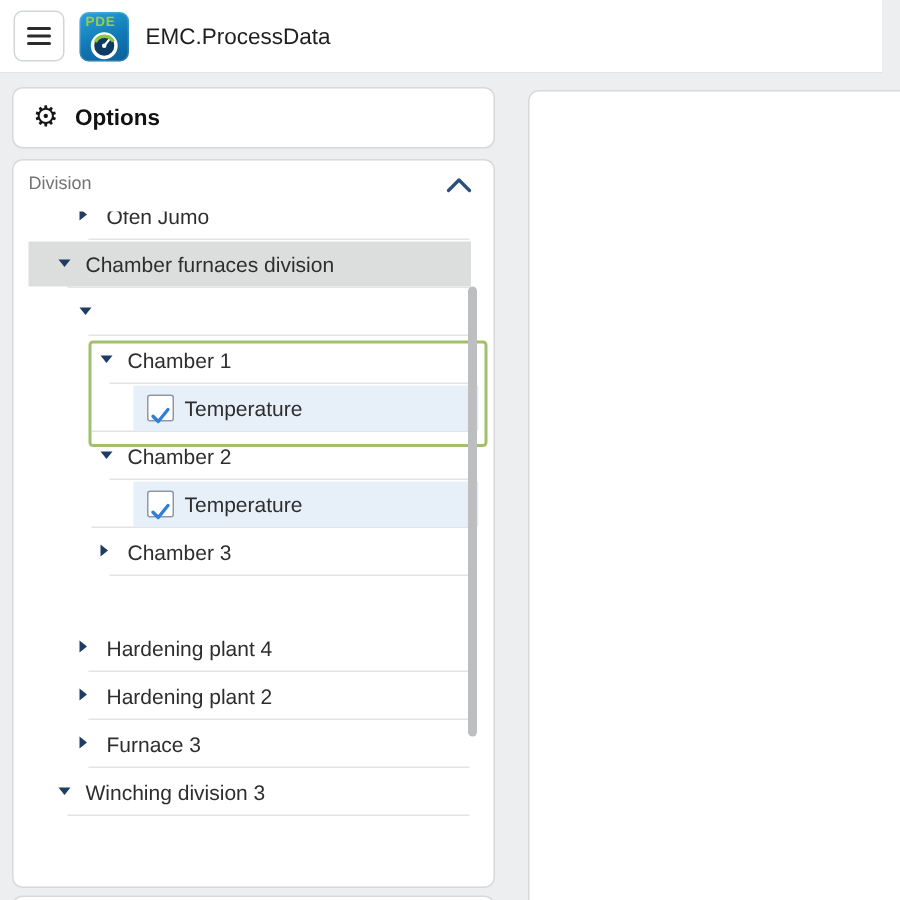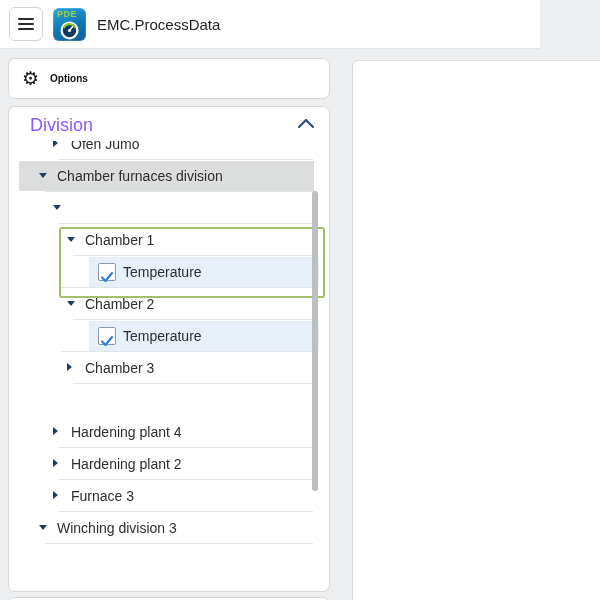--- a/index.html
+++ b/index.html
@@ -1,45 +1,45 @@
 <!DOCTYPE html>
 <html><head>
 <meta charset="utf-8">
 <style>
   html,body{margin:0;padding:0;}
   body{width:600px;height:600px;overflow:hidden;background:#edeef0;
        font-family:"Liberation Sans",sans-serif;color:#2e2e2e;position:relative;}
   #screen{position:absolute;inset:0;width:600px;height:600px;overflow:hidden;}
 
   
-  .topbar{position:absolute;left:0;top:0;width:540px;height:48px;background:#fff;
+  .topbar{position:absolute;left:0;top:0;width:588px;height:48px;background:#fff;
           border-bottom:1px solid #e2e3e5;display:flex;align-items:center;}
   .hamburger{width:34px;height:34px;margin-left:9px;background:#fff;border:1px solid #d2d5d8;
              border-radius:6px;display:flex;flex-direction:column;justify-content:center;
              align-items:center;gap:3px;cursor:pointer;box-sizing:border-box;}
   .hamburger span{display:block;width:16px;height:2px;background:#2b2b2b;border-radius:1px;}
   .logo{width:33px;height:33px;margin-left:10px;border-radius:6px;position:relative;
         background:linear-gradient(160deg,#2aa3dc 0%,#1178b4 55%,#0c5f97 100%);
         box-shadow:inset 0 0 0 1px rgba(255,255,255,.15);}
   .logo .pde{position:absolute;top:1px;left:4px;font-size:9px;font-weight:bold;
              color:#9ccf3a;letter-spacing:.5px;}
   .logo svg{position:absolute;left:6px;bottom:1px;}
   .app-title{margin-left:11px;font-size:15px;color:#1f1f1f;}
 
   
   .card{position:absolute;background:#fff;border:1px solid #d6d8da;border-radius:7px;
         box-sizing:border-box;}
   .options-card{left:8px;top:58px;width:322px;height:41px;display:flex;align-items:center;cursor:pointer;}
   .gear{font-family:"DejaVu Sans",sans-serif;font-size:19px;line-height:19px;color:#161616;
         margin-left:13px;}
-  .options-label{margin-left:11px;font-size:10px;font-weight:600;color:#111;}
+  .options-label{margin-left:11px;font-size:15px;font-weight:600;color:#111;}
 
   .division-card{left:8px;top:106px;width:322px;height:486px;overflow:hidden;}
   .division-header{position:absolute;left:0;top:0;width:100%;height:34px;cursor:pointer;}
-  .division-title{position:absolute;left:10px;top:8px;font-size:18px;color:#8b5cf6;margin-left:11px;}
+  .division-title{position:absolute;left:10px;top:8px;font-size:12px;color:#737373;}
   .division-chev{position:absolute;right:14px;top:11px;}
 
   .tree{position:absolute;left:0;top:34px;width:322px;height:409px;overflow:hidden;}
   .trow{position:absolute;left:0;width:322px;height:32px;line-height:32px;font-size:14px;cursor:pointer;}
   .rowbg{position:absolute;top:1px;bottom:1px;z-index:0;}
   .rowbg.sel{left:10px;right:17px;background:#dcdddd;}
   .rowbg.chk{left:80px;right:12px;background:#e7f0f9;}
   .arr{position:absolute;top:13px;width:0;height:0;z-index:1;}
   .arr.down{border-left:4.5px solid transparent;border-right:4.5px solid transparent;
             border-top:5.5px solid #1e3d63;}

